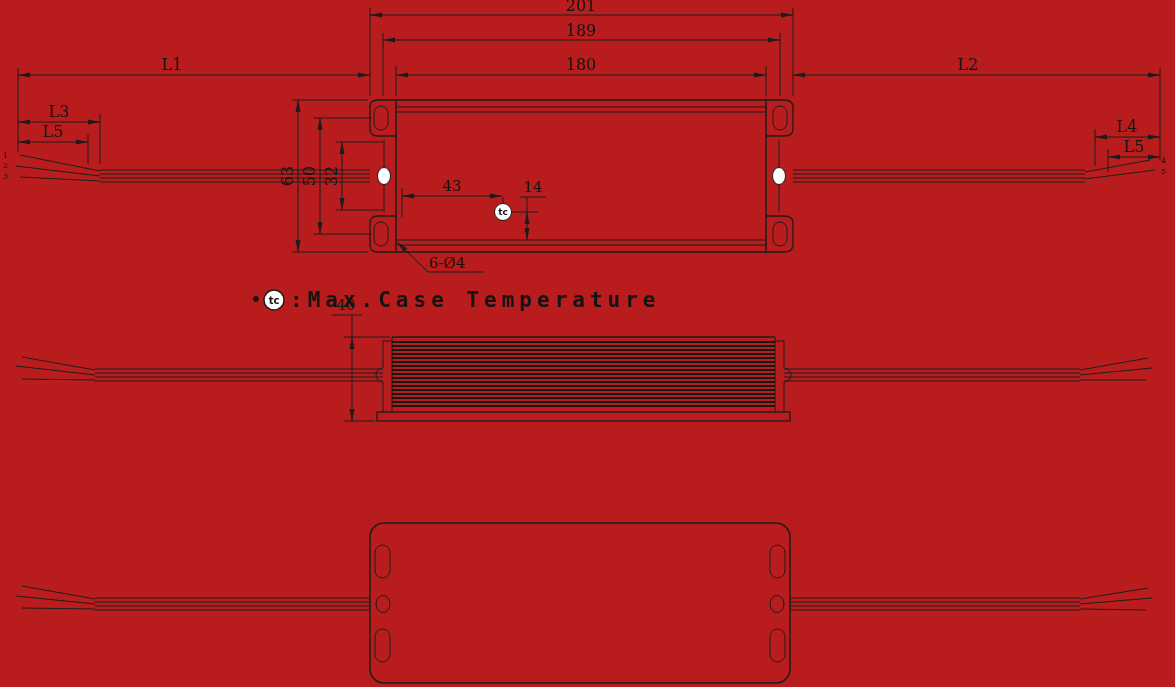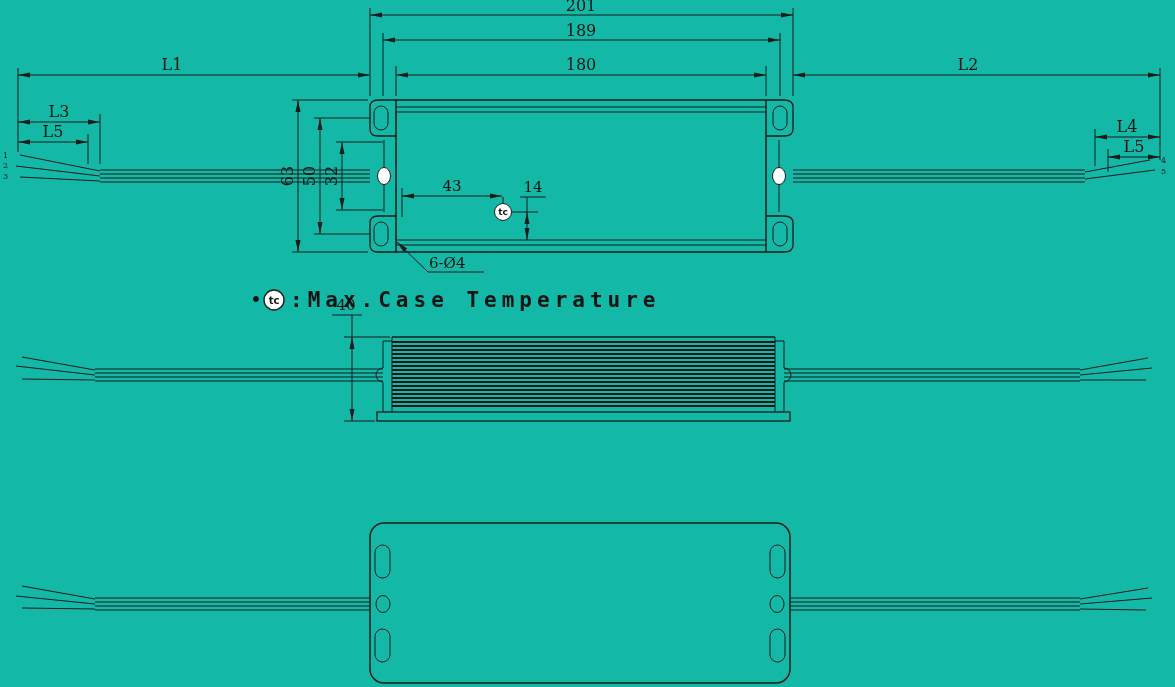--- a/index.html
+++ b/index.html
@@ -1,16 +1,16 @@
 <!DOCTYPE html>
 <html><head>
 <meta charset="utf-8">
 <style>
   html,body{margin:0;padding:0;background:#ffffff;}
-  .stage{width:1175px;height:687px;position:relative;background:#14b8a6;overflow:hidden;text-align:center;}
+  .stage{width:1175px;height:687px;position:relative;background:#b91c1c;overflow:hidden;text-align:center;}
   svg{display:block;}
   
   g.lw line, g.lw path, g.lw rect, g.lw circle, g.lw ellipse{
     stroke:#1c1c1c; stroke-width:1; fill:none; stroke-linecap:butt;
   }
   .w2{stroke-width:1.5 !important;}
   .w15{stroke-width:1.3 !important;}
   g.fins line{stroke:#161616; stroke-width:2.1;}
   .white{fill:#ffffff !important;}
   text{fill:#141414; font-family:"DejaVu Serif","Liberation Serif",serif; font-size:16px;}

